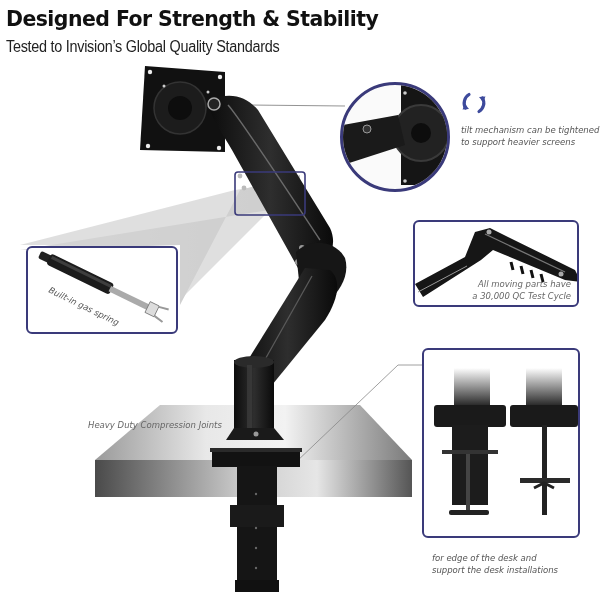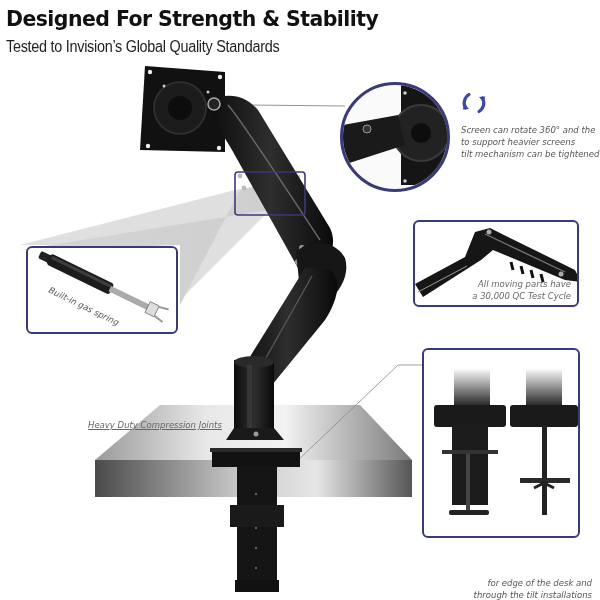--- a/index.html
+++ b/index.html
@@ -131,23 +131,22 @@
 </div>
 
 <svg width="26" height="26" viewBox="0 0 26 26" style="left:461px; top:90px;">
   <path d="M8,4.5 A10,10 0 0 0 4.5,18" stroke="#3d4a9c" stroke-width="3.2" fill="none" stroke-linecap="round"></path>
   <path d="M18,21.5 A10,10 0 0 0 21.5,8" stroke="#3d4a9c" stroke-width="3.2" fill="none" stroke-linecap="round"></path>
   <polygon points="4,14 1.5,19.5 8,19" fill="#3d4a9c"></polygon>
   <polygon points="22,12 24.5,6.5 18,7" fill="#3d4a9c"></polygon>
 </svg>
 
 <div class="caption" style="left:461px; top:124px; width:140px;">
-  <div>Screen can rotate 360° and the</div>
+  <div>tilt mechanism can be tightened</div>
   <div>to support heavier screens</div>
-  <div>tilt mechanism can be tightened</div>
 </div>
 
 <div class="inset" style="left:413px; top:220px; width:166px; height:87px;">
   <svg width="166" height="87" viewBox="0 0 166 87" style="left:0;top:0;">
     <path d="M0,62 L50,35 L60,10 L75,6 L160,48 L166,60 L150,58 L78,28 L66,38 L8,75 Z" fill="#161616"></path>
     <path d="M70,12 L150,50" stroke="#777" stroke-width="1.3"></path>
     <path d="M3,70 L52,44" stroke="#999" stroke-width="1"></path>
     <circle cx="74" cy="10" r="2.5" fill="#aaa"></circle>
     <circle cx="146" cy="52" r="2.5" fill="#aaa"></circle>
     <path d="M96,40 l2,8 M106,44 l2,8 M116,48 l2,8 M126,52 l2,8" stroke="#111" stroke-width="3"></path>
@@ -165,21 +164,21 @@
       <rect x="20" y="0" width="70" height="12" rx="3" fill="#1c1c1c"></rect>
       <rect x="22" y="2" width="66" height="3" fill="#555" opacity="0.6"></rect>
       <rect x="88" y="3" width="46" height="6" fill="#aaa"></rect>
       <rect x="130" y="0" width="10" height="12" fill="#ddd" stroke="#777" stroke-width="0.8"></rect>
       <path d="M140,1 l10,-2 M140,11 l10,2" stroke="#999" stroke-width="2"></path>
     </g>
   </svg>
   <div class="caption" style="left:24px; top:36px; transform:rotate(26deg); transform-origin:left top; white-space:nowrap; color:#555;">Built-in gas spring</div>
 </div>
 
-<div class="caption" style="left:88px; top:419px; white-space:nowrap; color:#666;text-decoration:underline;">Heavy Duty Compression Joints</div>
+<div class="caption" style="left:88px; top:419px; white-space:nowrap; color:#666;">Heavy Duty Compression Joints</div>
 
 <div class="inset" style="left:422px; top:348px; width:158px; height:190px;">
   <svg width="158" height="190" viewBox="0 0 158 190" style="left:0;top:0;">
     <defs>
       <linearGradient id="poleFade" x1="0" y1="0" x2="0" y2="1">
         <stop offset="0" stop-color="#fff"></stop>
         <stop offset="1" stop-color="#1a1a1a"></stop>
       </linearGradient>
     </defs>
 
@@ -191,16 +190,16 @@
     <rect x="25" y="160" width="40" height="5" rx="2" fill="#222"></rect>
 
     <rect x="102" y="18" width="36" height="40" fill="url(#poleFade)"></rect>
     <rect x="86" y="55" width="68" height="22" rx="3" fill="#1a1a1a"></rect>
     <rect x="118" y="75" width="5" height="90" fill="#222"></rect>
     <rect x="96" y="128" width="50" height="5" fill="#2a2a2a"></rect>
     <path d="M110,138 L120,133 L130,138" stroke="#222" stroke-width="3" fill="none"></path>
   </svg>
 </div>
 
-<div class="caption" style="left:432px; top:577px; width:160px; text-align:right; color:#555;">
+<div class="caption" style="left:432px; top:552px; width:160px; text-align:left; color:#555;">
   <div>for edge of the desk and</div>
-  <div>through the tilt installations</div>
+  <div>support the desk installations</div>
 </div>
 
 </body></html>

